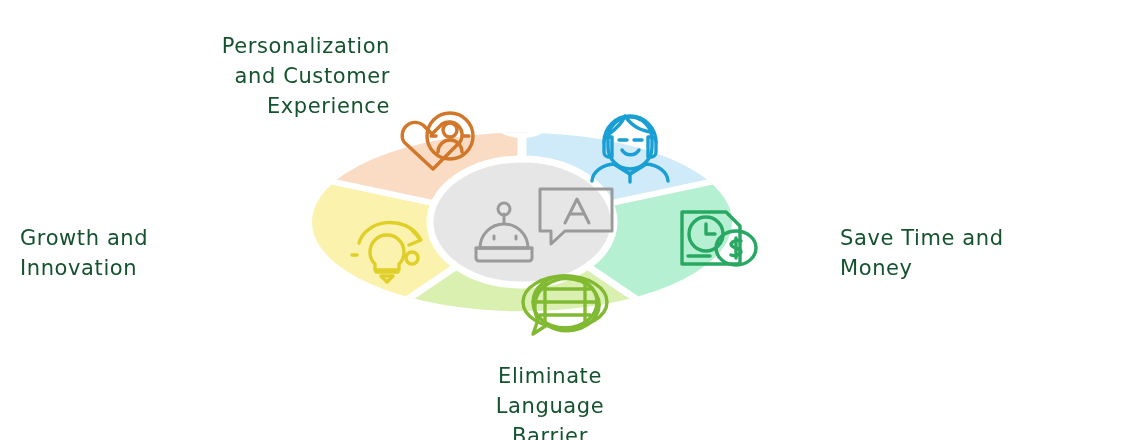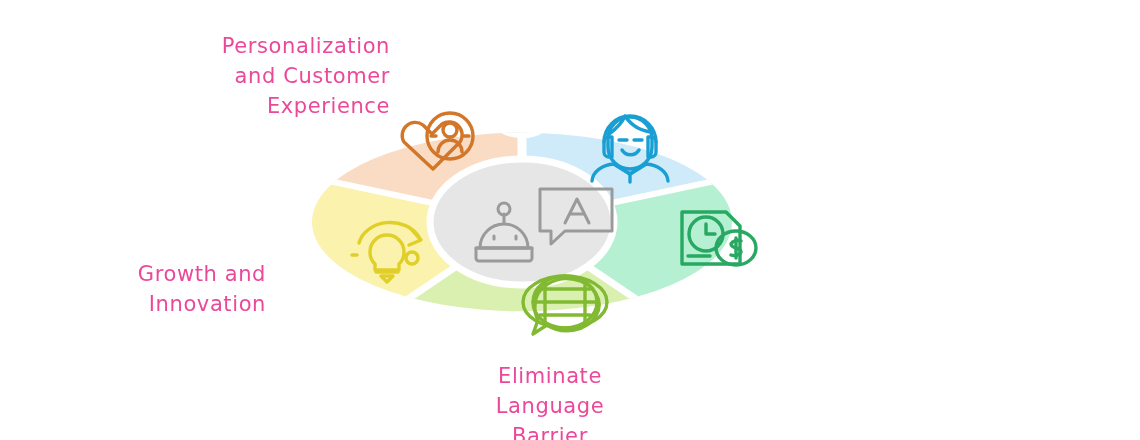--- a/index.html
+++ b/index.html
@@ -26,21 +26,21 @@
     top: 0;
     width: 1140px;
     height: 440px;
   }
 
   .label {
     position: absolute;
     font-family: "DejaVu Sans", sans-serif;
     font-size: 21px;
     line-height: 1.42;
-    color: #ec4899;
+    color: #14532d;
     letter-spacing: 0.6px;
     white-space: pre-line;
     font-weight: 400;
   }
 
   .label-tl {
     left: 60px;
     top: 32px;
     width: 330px;
     text-align: right;
@@ -48,22 +48,21 @@
   .label-tr {
     left: 716px;
     top: 55px;
     width: 360px;
     text-align: left;
   }
   .label-l {
     left: 20px;
     top: 224px;
     width: 246px;
-    text-align: right;
-    margin-top: 36px;
+    text-align: left;
   }
   .label-r {
     left: 840px;
     top: 224px;
     width: 280px;
     text-align: left;
   }
   .label-b {
     left: 400px;
     top: 362px;
@@ -223,20 +222,22 @@
       <circle cx="412" cy="258" r="6"></circle>
       <line x1="352" y1="255" x2="357" y2="255"></line>
     </g>
   </svg>
 
   <div class="label label-tl">Personalization
 and Customer
 Experience</div>
 
 
+  <div class="label label-r">Save Time and
+Money</div>
 
   <div class="label label-b">Eliminate
 Language
 Barrier</div>
 
   <div class="label label-l">Growth and
 Innovation</div>
 
 </div>
 

